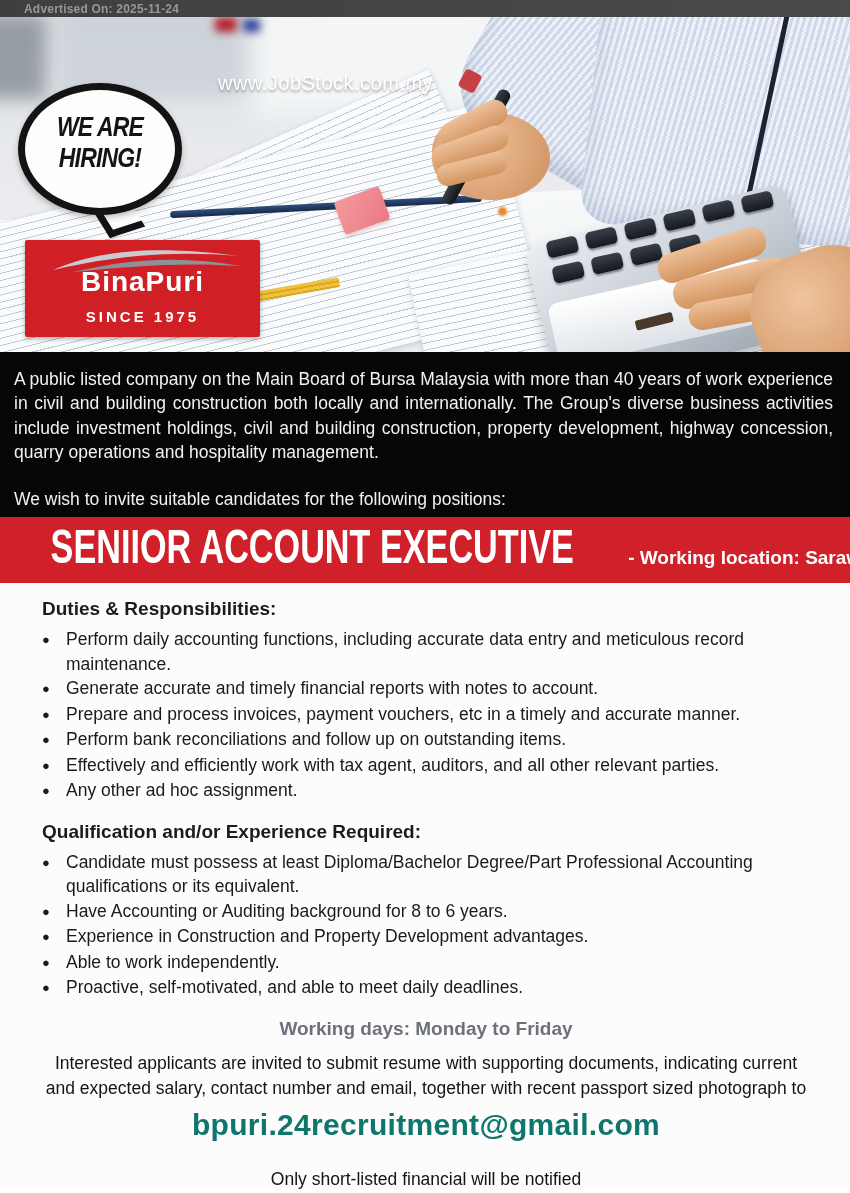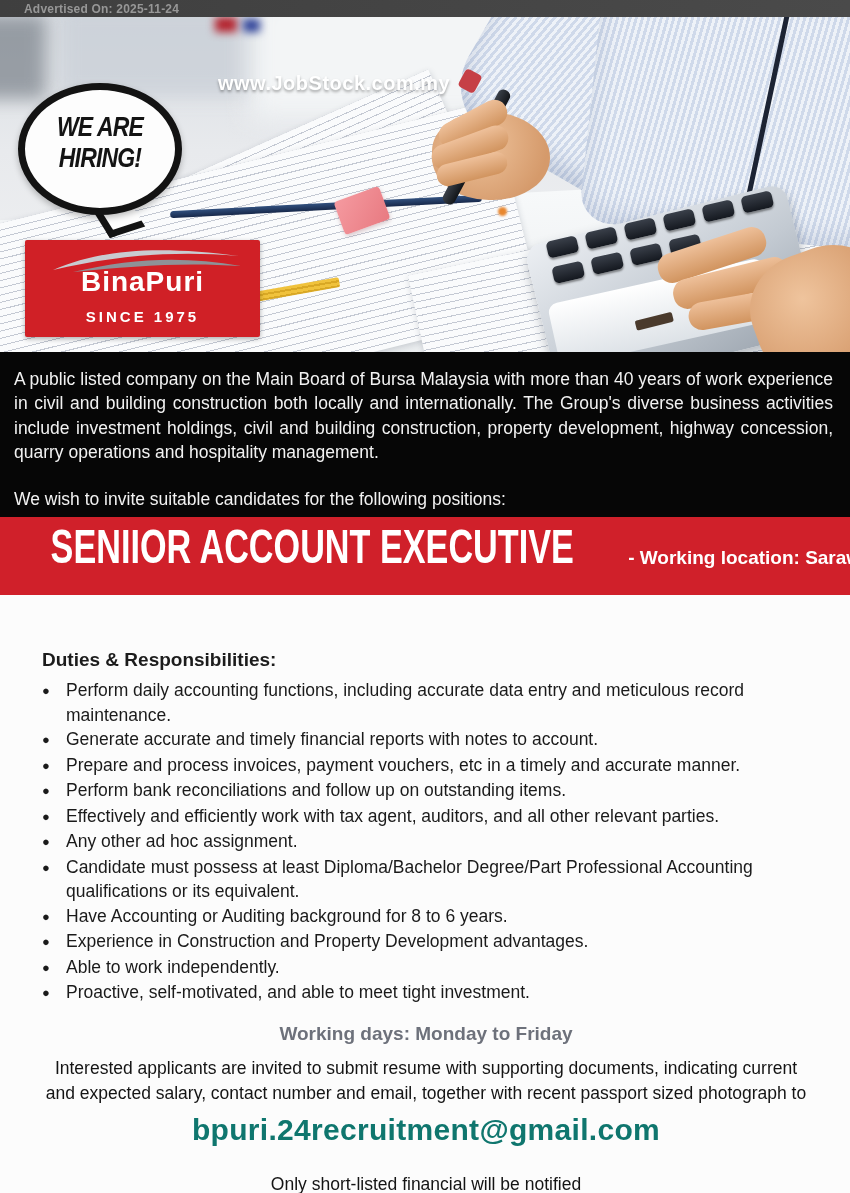--- a/index.html
+++ b/index.html
@@ -82,47 +82,47 @@
   .bubble-wrap div { position: absolute; }
   .bubble-body { left: 0; top: 0; width: 164px; height: 132px; background: #fdfdfd;
                  border: 7px solid #131313; border-radius: 50%; box-shadow: 0 3px 6px rgba(0,0,0,.25); }
   .bubble-tail { left: 82px; top: 116px; width: 36px; height: 36px; background: #fdfdfd;
                  border-right: 7px solid #131313; border-bottom: 7px solid #131313;
                  transform: rotate(58deg) skew(-14deg); }
   .bubble-text { left: 8px; top: 28px; width: 148px; text-align: center;
                  font-weight: 900; font-style: italic; font-size: 28px; line-height: 31px;
                  color: #141414; letter-spacing: -1px; transform: scaleX(.82); }
 
-  .sitelink { left: 218px; top: 55px; color: #ffffff; font-weight: bold; font-size: 20px;
+  .sitelink { left: 218px; top: 55px; color: #ffffff; font-weight: normal; font-size: 20px;
               letter-spacing: .5px; text-shadow: 0 2px 3px rgba(0,0,0,.35); position: absolute; }
 
   .logo { left: 25px; top: 223px; width: 235px; height: 97px; background: #d02026; border-radius: 2px;
           box-shadow: 0 2px 5px rgba(0,0,0,.3); text-align: center; overflow: hidden; }
   .logo svg { position: absolute; left: 18px; top: 6px; }
   .logo-name { position: absolute; left: 0; top: 26px; width: 100%; color: #ffffff;
                font-weight: bold; font-size: 28px; letter-spacing: 1px; }
   .logo-since { position: absolute; left: 0; top: 68px; width: 100%; color: #ffffff;
                 font-weight: bold; font-size: 15px; letter-spacing: 3px; }
 
   
   .intro { height: 165px; background: #060606; padding: 15px 17px 16px 14px; }
   .intro p { color: #f2f2f2; font-size: 17.5px; line-height: 24.3px; text-align: justify; }
   .intro .invite { margin-top: 23px; text-align: left; }
 
   
-  .banner { height: 78px; background: #d0202a; display: flex; align-items: baseline;
+  .banner { height: 66px; background: #d0202a; display: flex; align-items: baseline;
             justify-content: center; padding-top: 6px; }
   .banner-title { display: inline-block; color: #ffffff; font-weight: 900; font-size: 45px;
                   letter-spacing: 0; transform: scaleX(.76) scaleY(1.08); transform-origin: center bottom;
                   white-space: nowrap; }
   .banner-loc { color: #ffffff; font-size: 19px; font-weight: 600; margin-left: -28px; white-space: nowrap; }
 
   
   .main { background: #fcfcfc; padding: 15px 40px 0 42px; }
-  .section-heading { font-size: 19px; font-weight: bold; color: #1c1c1c; margin-bottom: 7px; margin-top: 39px; }
+  .section-heading { font-size: 19px; font-weight: bold; color: #1c1c1c; margin-bottom: 7px; }
   .blist { list-style: none; }
   .blist li { display: flex; font-size: 17.5px; line-height: 24.5px; color: #1a1a1a; }
   .blist .dot { width: 24px; flex: 0 0 24px; font-size: 13px; padding-top: 1px; }
   .blist .txt { flex: 1; padding-right: 20px; }
   .qual-heading { margin-top: 17px; }
 
   .workdays { margin-top: 17px; text-align: center; font-size: 19px; font-weight: bold; color: #6d717b; }
   .apply { margin-top: 11px; text-align: center; font-size: 17.5px; line-height: 25px; color: #141414;
            padding: 0 2px; }
   .email { margin-top: 7px; text-align: center; font-size: 30px; font-weight: bold; color: #0f766e;
@@ -240,40 +240,41 @@
     <li>
         <span class="dot">●</span>
         <span class="txt">Effectively and efficiently work with tax agent, auditors, and all other relevant parties.</span>
       </li>
     <li>
         <span class="dot">●</span>
         <span class="txt">Any other ad hoc assignment.</span>
       </li>
   </ul>
 
+  <div class="section-heading qual-heading">Qualification and/or Experience Required:</div>
   <ul class="blist">
     <li>
         <span class="dot">●</span>
         <span class="txt">Candidate must possess at least Diploma/Bachelor Degree/Part Professional Accounting qualifications or its equivalent.</span>
       </li>
     <li>
         <span class="dot">●</span>
         <span class="txt">Have Accounting or Auditing background for 8 to 6 years.</span>
       </li>
     <li>
         <span class="dot">●</span>
         <span class="txt">Experience in Construction and Property Development advantages.</span>
       </li>
     <li>
         <span class="dot">●</span>
         <span class="txt">Able to work independently.</span>
       </li>
     <li>
         <span class="dot">●</span>
-        <span class="txt">Proactive, self-motivated, and able to meet tight investment.</span>
+        <span class="txt">Proactive, self-motivated, and able to meet daily deadlines.</span>
       </li>
   </ul>
 
   <div class="workdays">Working days: Monday to Friday</div>
   <div class="apply">Interested applicants are invited to submit resume with supporting documents, indicating current and expected salary, contact number and email, together with recent passport sized photograph to</div>
   <div class="email">bpuri.24recruitment@gmail.com</div>
   <div class="notice">Only short-listed financial will be notified</div>
 </div>
 
 </body></html>

